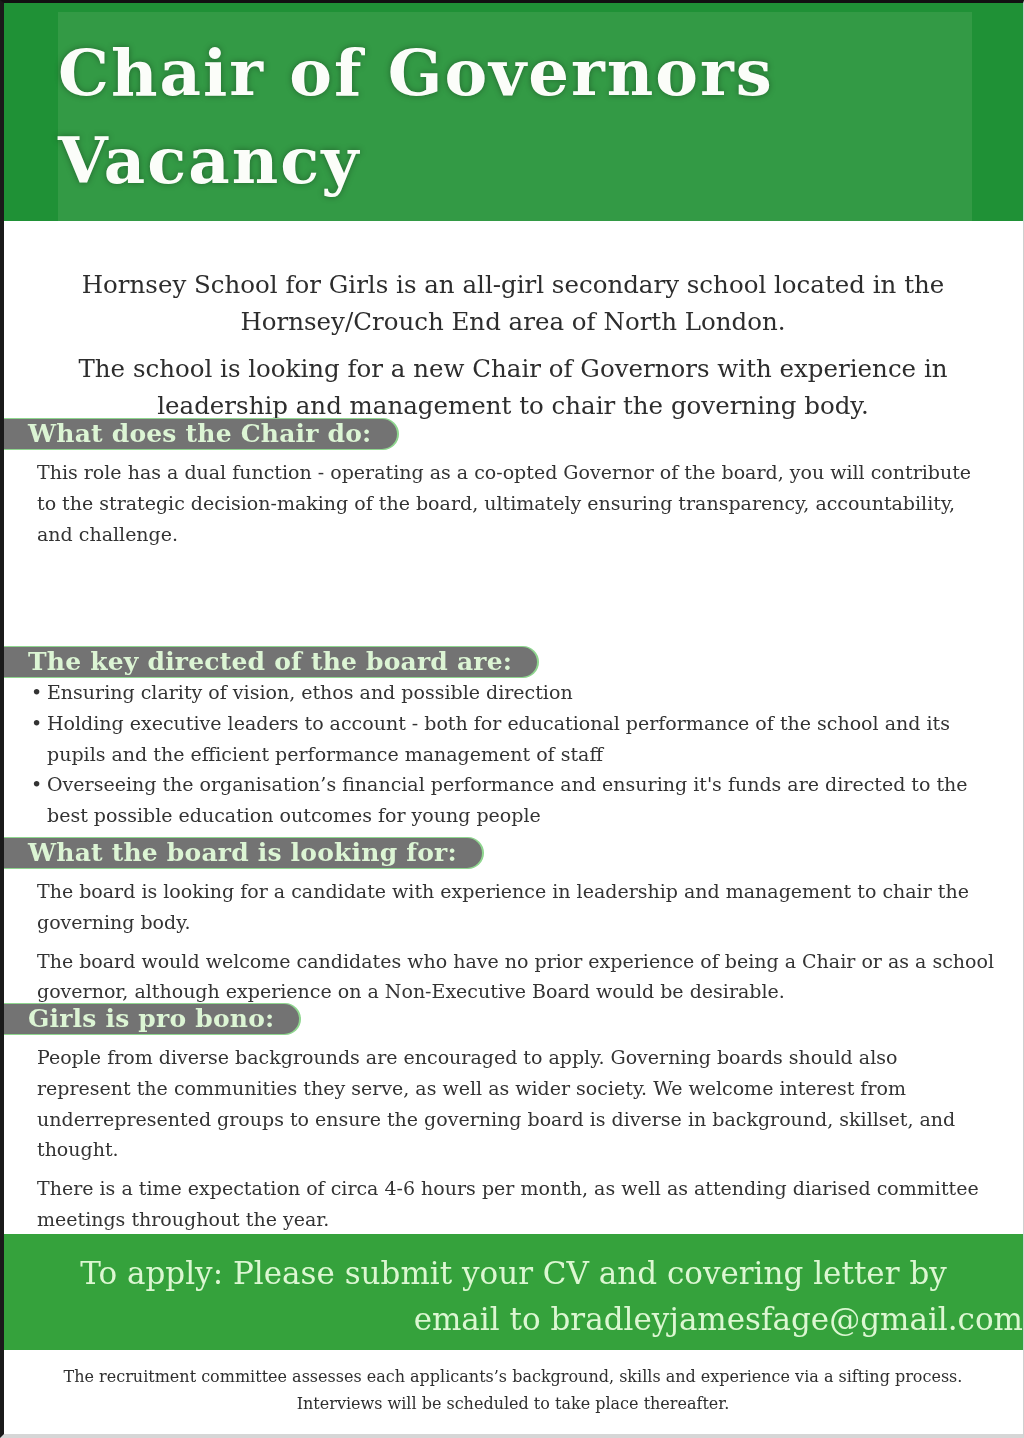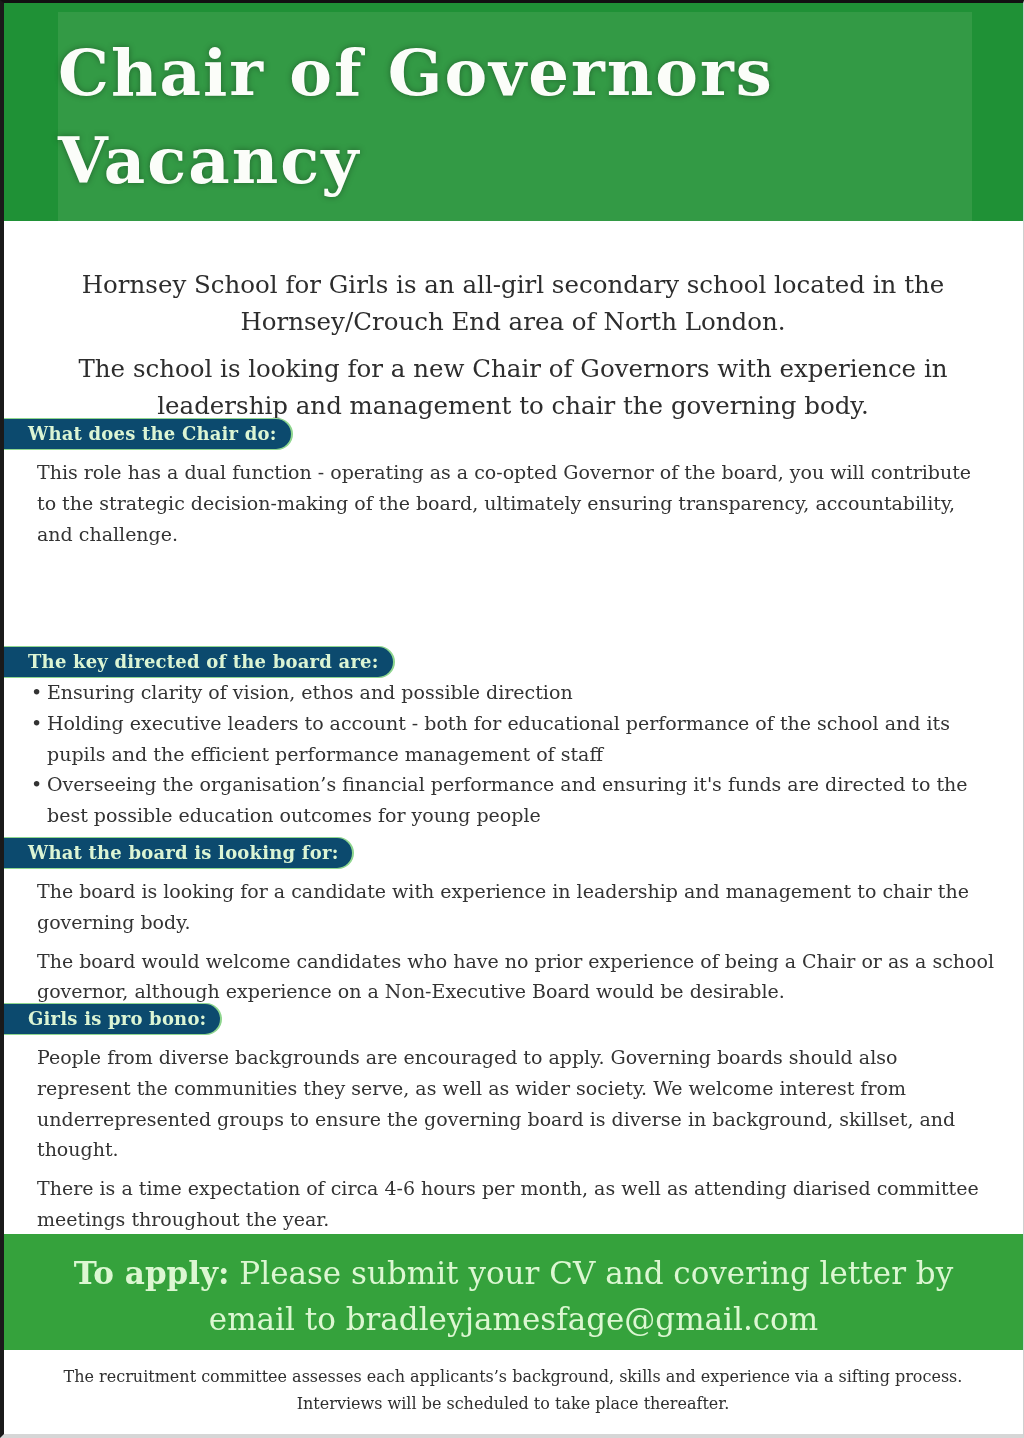--- a/index.html
+++ b/index.html
@@ -46,27 +46,27 @@
       font-size: 24.5px; line-height: 37px;
       color: #2d2d2d;
       margin-top: 20px;
     }
     .intro p { margin: 0 0 10px 0; }
 
     
     .section { position: absolute; left: 4px; width: 1000px; }
     .pill {
       display: inline-block;
-      background: #0c4a6e;
+      background: #737373;
       color: #dcf5d4;
       font-weight: bold;
-      font-size: 18px;
+      font-size: 25px;
       line-height: 30px;
       height: 30px;
-      padding: 0 14px 0 24px;
+      padding: 0 25px 0 24px;
       border-radius: 0 16px 16px 0;
       box-shadow: 1px 0 0 1px #8fd68f;
       letter-spacing: 0.2px;
     }
     .body-text {
       margin: 0; padding-left: 25px;
       font-size: 19px; line-height: 30.8px;
       color: #333;
     }
     .body-text p { margin: 8px; }
@@ -81,22 +81,22 @@
 
     
     .apply {
       position: absolute; left: 4px; top: 1234px; width: 1019px; height: 116px;
       background: #35a23c;
       text-align: center;
       color: #dcf7d2;
       font-size: 31px; line-height: 46px;
       padding-top: 16px; box-sizing: border-box;
     }
-    .apply .apply-label { font-weight: bold; }
-    .apply .line2 { display: block; }
+    .apply .apply-label { font-weight: normal; }
+    .apply .line2 { display: block; text-align: right; }
 
     .footer-note {
       position: absolute; left: 30px; top: 1363px; width: 966px;
       text-align: center;
       font-size: 16px; line-height: 27px;
       color: #2f2f2f;
     }
   </style>
 </head>
 <body>

